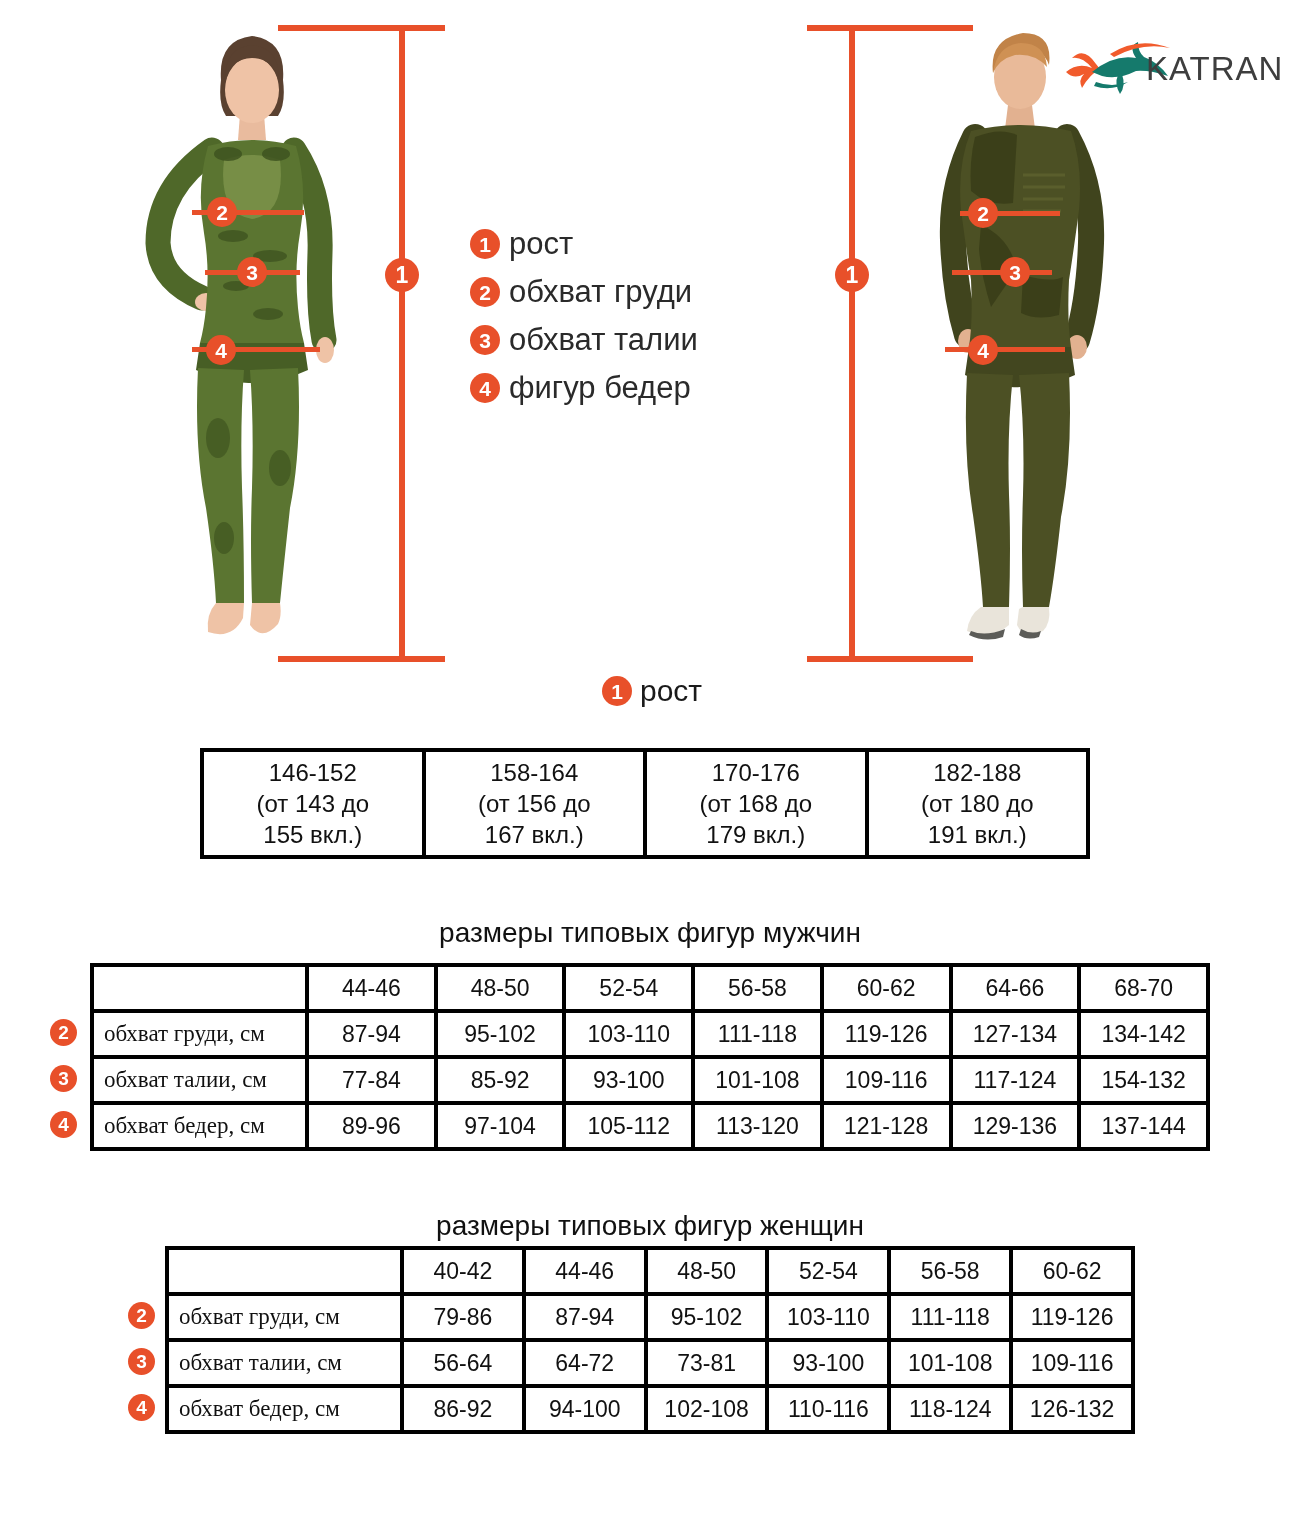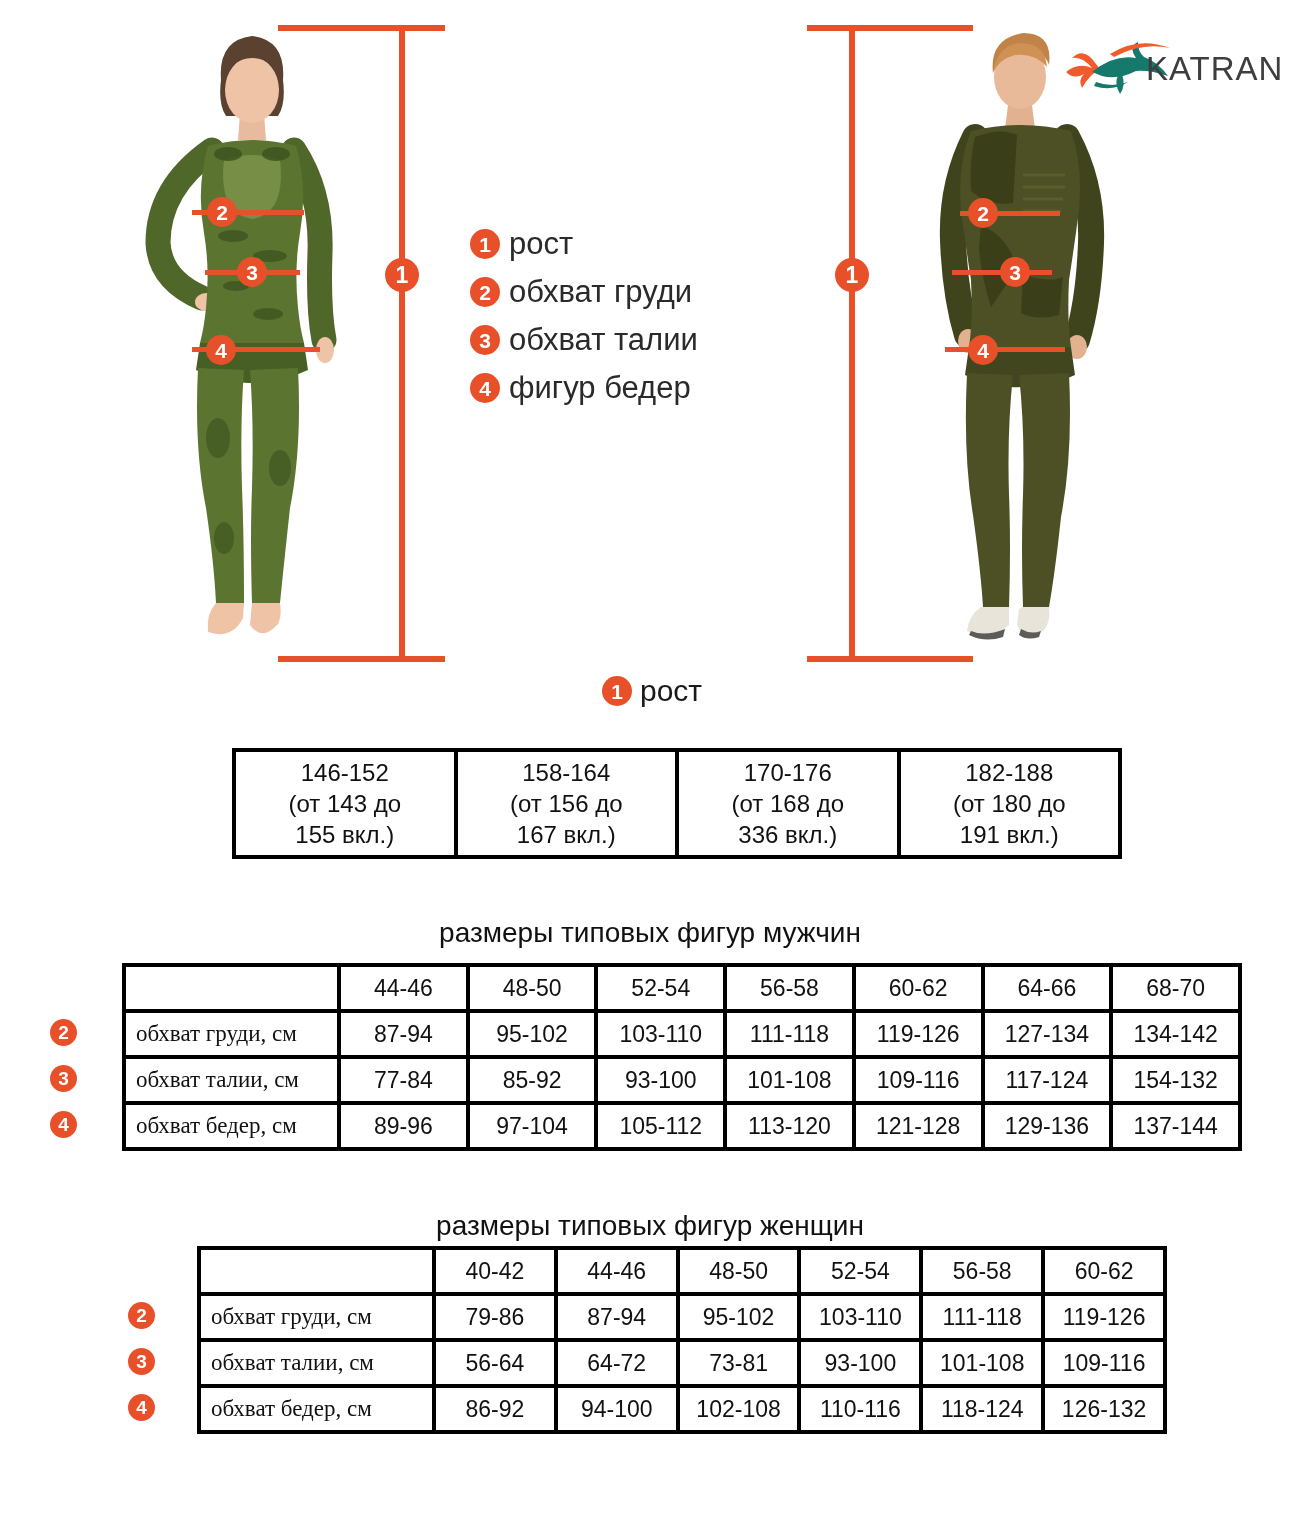--- a/index.html
+++ b/index.html
@@ -15,21 +15,21 @@
   .m27 { width:27px; height:27px; font-size:19px; }
   .rel { position:relative; flex:0 0 auto; }
   .legend { position:absolute; left:470px; top:226px; display:flex; flex-direction:column; gap:12px; }
   .legend-row { display:flex; align-items:center; gap:9px; }
   .legend-label { font-size:31px; color:#2a2a2a; }
   .logo { position:absolute; left:1062px; top:36px; display:flex; align-items:center; }
   .logo-text { font-size:33px; color:#3e3e3e; letter-spacing:1px; margin-left:-26px;text-align:right; }
   .rost-head { position:absolute; left:602px; top:674px; display:flex; align-items:center; gap:8px; }
   .rost-label { font-size:30px; color:#1a1a1a; }
   .ttl { position:absolute; left:0; width:1300px; text-align:center; font-size:28px; color:#111;margin-top:24px; }
-  .stable { position:absolute; border-collapse:collapse; table-layout:fixed;margin-left:32px; }
+  .stable { position:absolute; border-collapse:collapse; table-layout:fixed; }
   .stable td { border:4px solid #000; text-align:center; vertical-align:middle;
                font-size:23px; padding:2px 4px; background:#fff; color:#111; }
   .stable td.lbl { text-align:left; padding-left:10px; font-size:23px;font-family:Liberation Serif, serif; }
   .height-table td { font-size:24px; line-height:31px; padding:5px 2px; }
   .hnote { white-space:pre-line; }
   .grid-table td { height:46px; }
 </style>
 </head>
 <body>
 
@@ -151,21 +151,21 @@
 155 вкл.)</div>
         </td>
         <td>
           <div class="hrange">158-164</div>
           <div class="hnote">(от 156 до
 167 вкл.)</div>
         </td>
         <td>
           <div class="hrange">170-176</div>
           <div class="hnote">(от 168 до
-336 вкл.)</div>
+179 вкл.)</div>
         </td>
         <td>
           <div class="hrange">182-188</div>
           <div class="hnote">(от 180 до
 191 вкл.)</div>
         </td>
       </tr>
     </tbody>
   </table>
 

